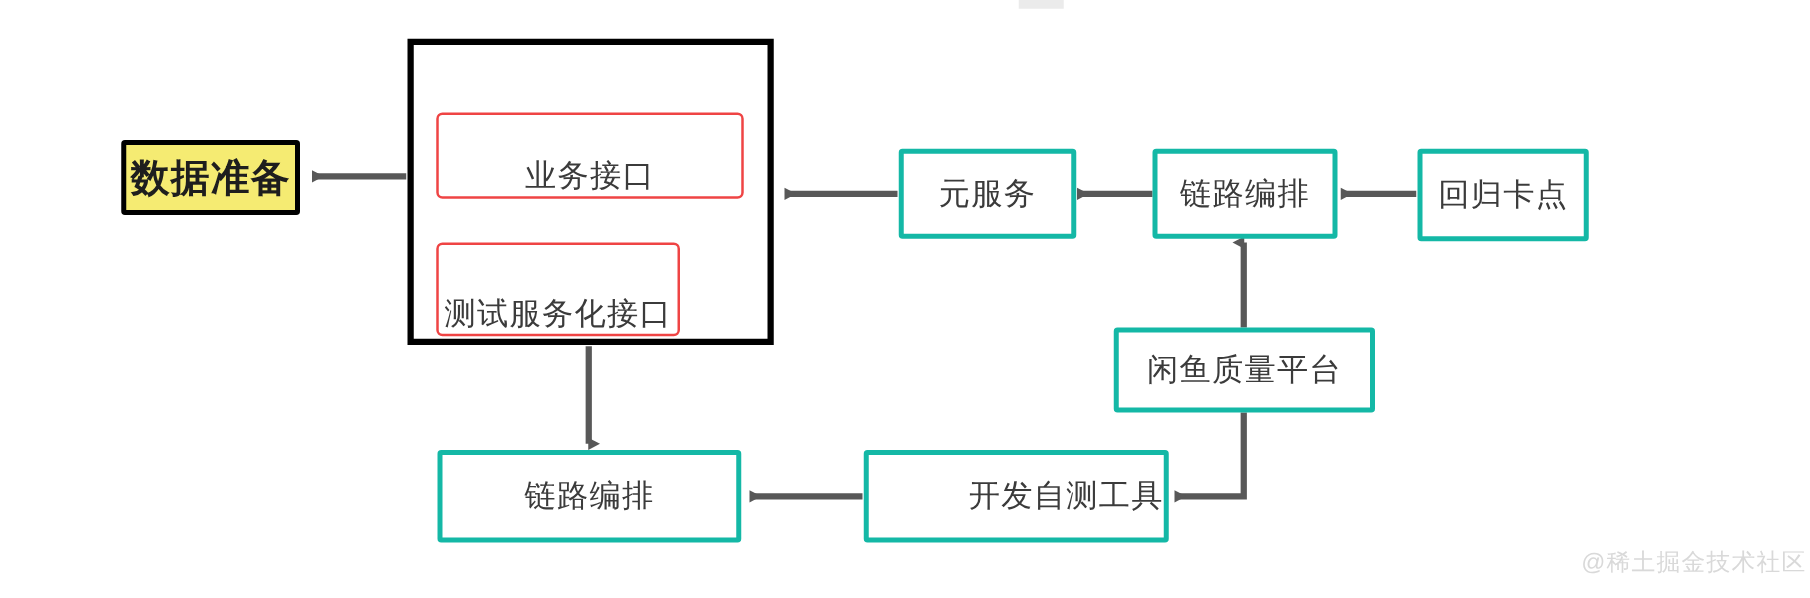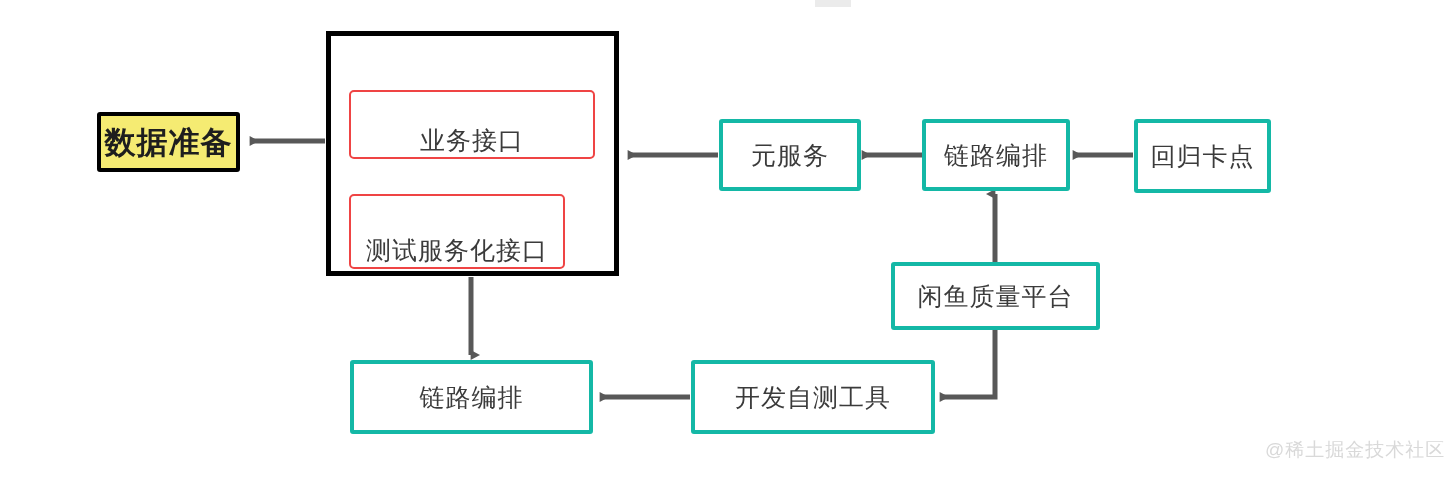--- a/index.html
+++ b/index.html
@@ -140,21 +140,21 @@
   <div class="node yellow" style="left:97px; top:112px; width:143px; height:60px;">
     <span>数据准备</span>
   </div>
 
   <div class="container-node" style="left:326px; top:31px; width:293px; height:245px;"></div>
 
   <div class="inner-node" style="left:349px; top:62px; width:246px; height:69px;">
     <span>业务接口</span>
   </div>
 
-  <div class="inner-node" style="left:349px; top:166px; width:216px; height:75px;">
+  <div class="inner-node" style="left:349px; top:166px; width:195px; height:75px;">
     <span>测试服务化接口</span>
   </div>
 
   <div class="node" style="left:719px; top:119px; width:142px; height:72px;">
     <span>元服务</span>
   </div>
 
   <div class="node" style="left:922px; top:119px; width:148px; height:72px;">
     <span>链路编排</span>
   </div>
@@ -164,21 +164,21 @@
   </div>
 
   <div class="node" style="left:891px; top:262px; width:209px; height:68px;">
     <span>闲鱼质量平台</span>
   </div>
 
   <div class="node" style="left:350px; top:360px; width:243px; height:74px;">
     <span>链路编排</span>
   </div>
 
-  <div class="node" style="left:691px; top:360px; width:244px; height:74px;">
+  <div class="node" style="left:691px; top:360px; width:244px; height:74px;justify-content:flex-end;">
     <span>开发自测工具</span>
   </div>
 
   <div class="watermark" style="left:1265px; top:437px;">
     <span>@稀土掘金技术社区</span>
   </div>
 
 </div>
 
 </body></html>

